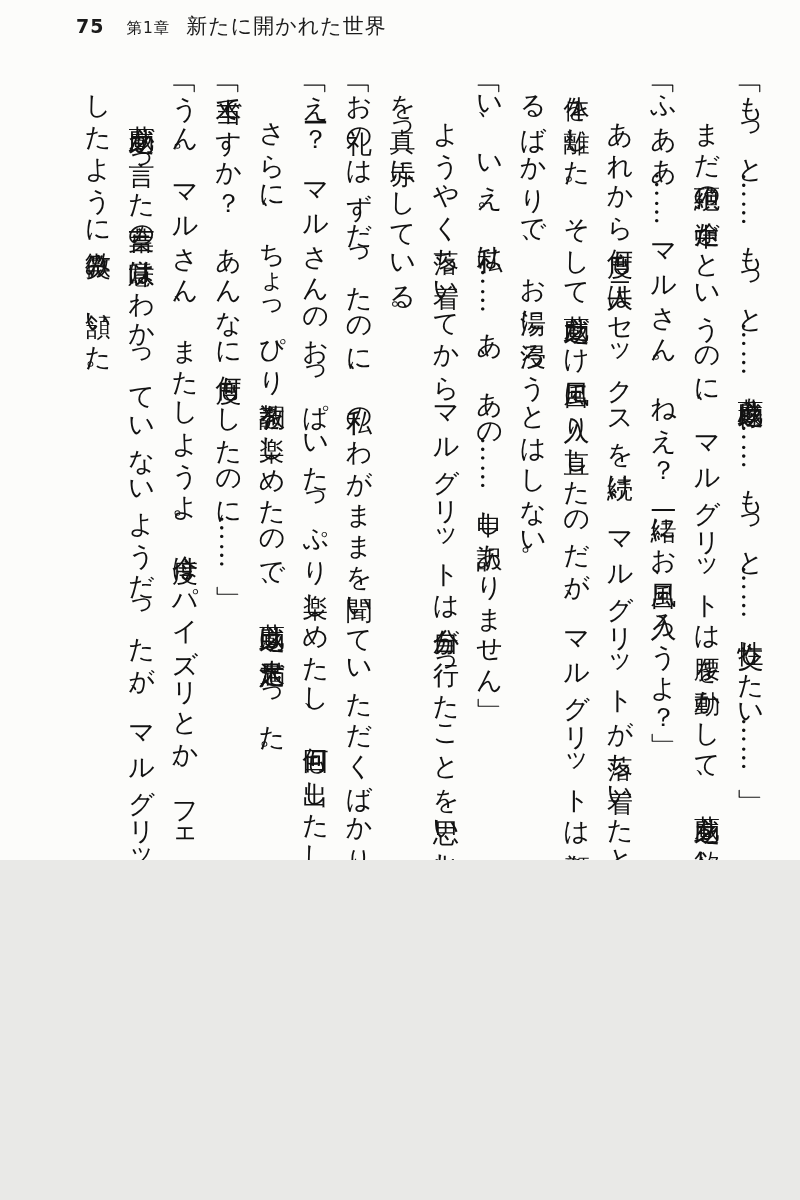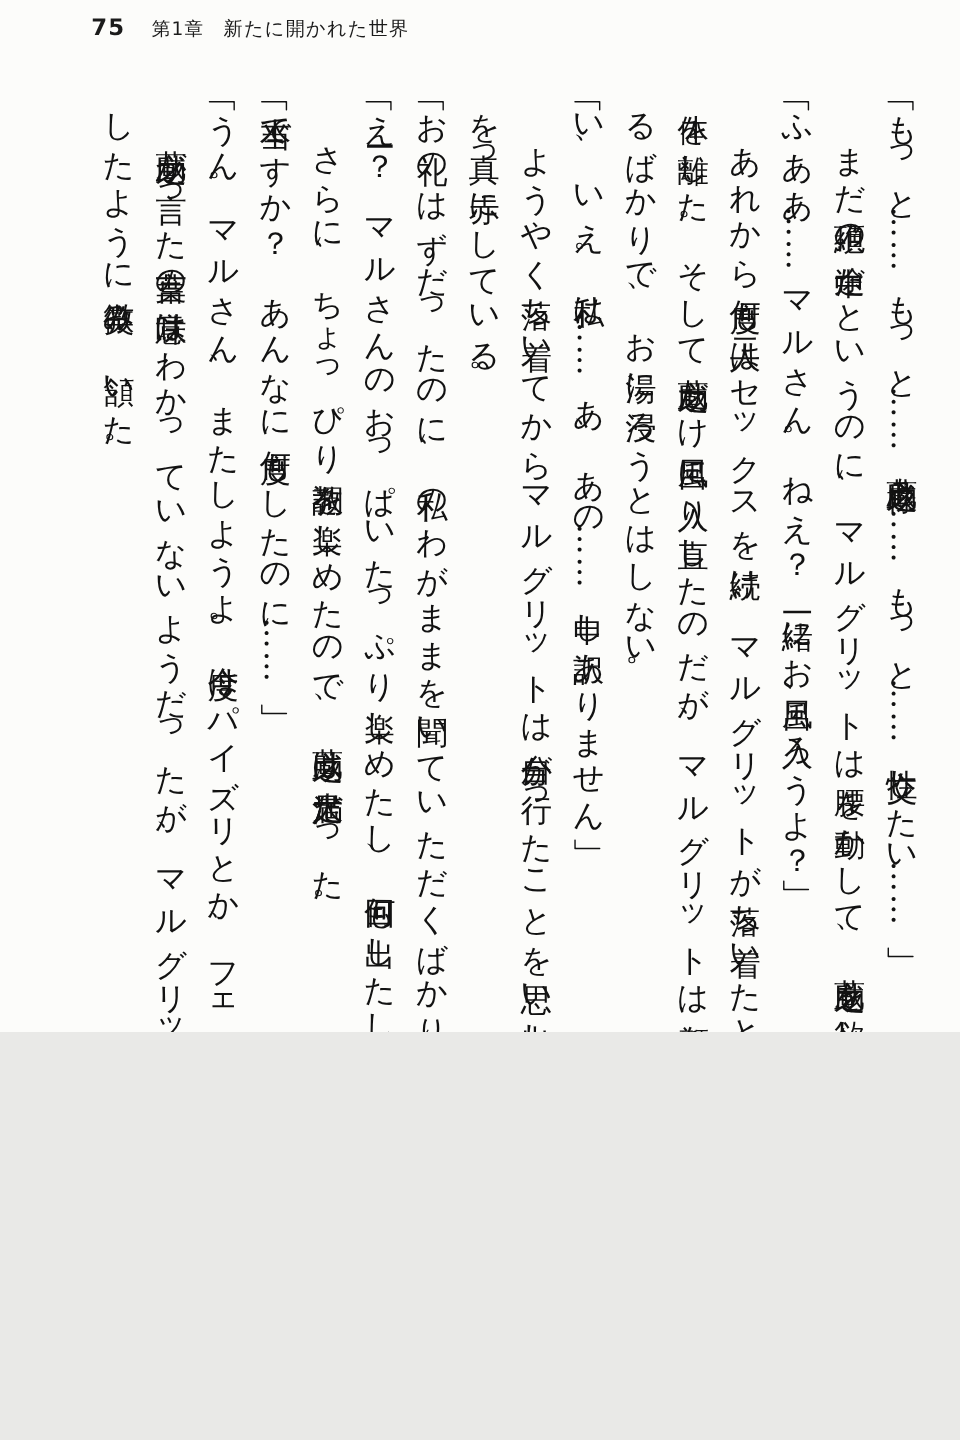--- a/index.html
+++ b/index.html
@@ -30,21 +30,21 @@
     font-size: 19px;
     font-weight: bold;
     letter-spacing: 1px;
   }
   .chapter-label {
     font-size: 15.5px;
     margin-left: 22px;
     letter-spacing: 1px;
   }
   .chapter-title {
-    font-size: 16px;
+    font-size: 21px;
     margin-left: 16px;
     letter-spacing: 1px;
   }
   
   .text-body {
     position: absolute;
     top: 76px;
     right: 28px;
     height: 1116px;
     writing-mode: vertical-rl;

